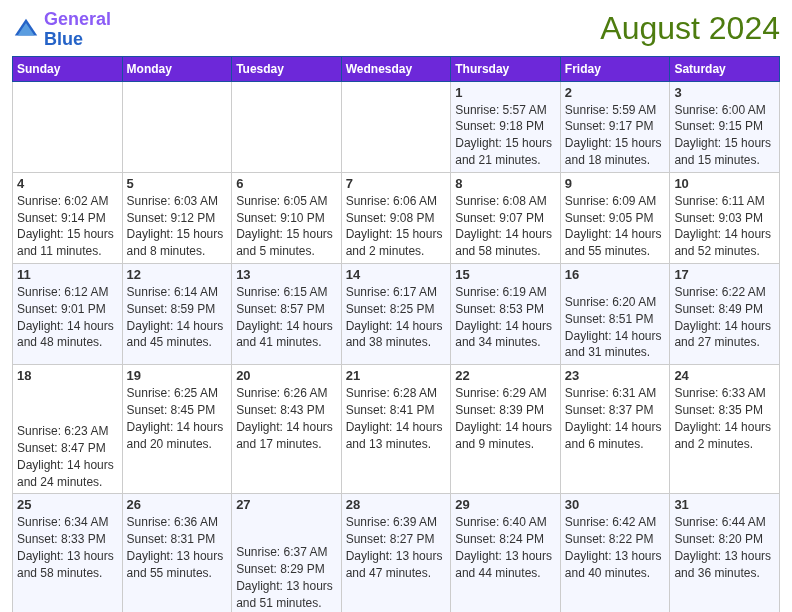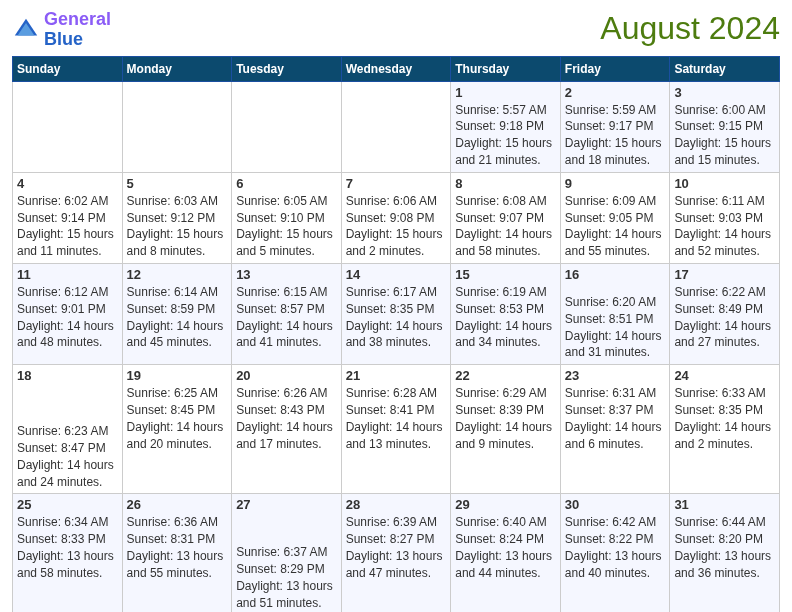--- a/index.html
+++ b/index.html
@@ -47,21 +47,21 @@
     .location {
       font-size: 15px;
       color: #555;
     }
     table {
       width: 100%;
       border-collapse: collapse;
       table-layout: fixed;
     }
     thead tr th {
-      background: #0c4a6e;
+      background: #6d28d9;
       color: #fff;
       font-size: 12px;
       font-weight: bold;
       padding: 5px 4px;
       text-align: left;
       border: 1px solid #1a4fa0;
     }
     tbody tr td {
       border: 1px solid #ccc;
       vertical-align: top;
@@ -215,21 +215,21 @@
           </td>
           <td>
             <span class="day-number">13</span>
             <div class="day-info" style="white-space: pre-line;">Sunrise: 6:15 AM
 Sunset: 8:57 PM
 Daylight: 14 hours and 41 minutes.</div>
           </td>
           <td>
             <span class="day-number">14</span>
             <div class="day-info" style="white-space: pre-line;">Sunrise: 6:17 AM
-Sunset: 8:35 PM
+Sunset: 8:25 PM
 Daylight: 14 hours and 38 minutes.</div>
           </td>
           <td>
             <span class="day-number">15</span>
             <div class="day-info" style="white-space: pre-line;">Sunrise: 6:19 AM
 Sunset: 8:53 PM
 Daylight: 14 hours and 34 minutes.</div>
           </td>
           <td>
             <span class="day-number">16</span>

